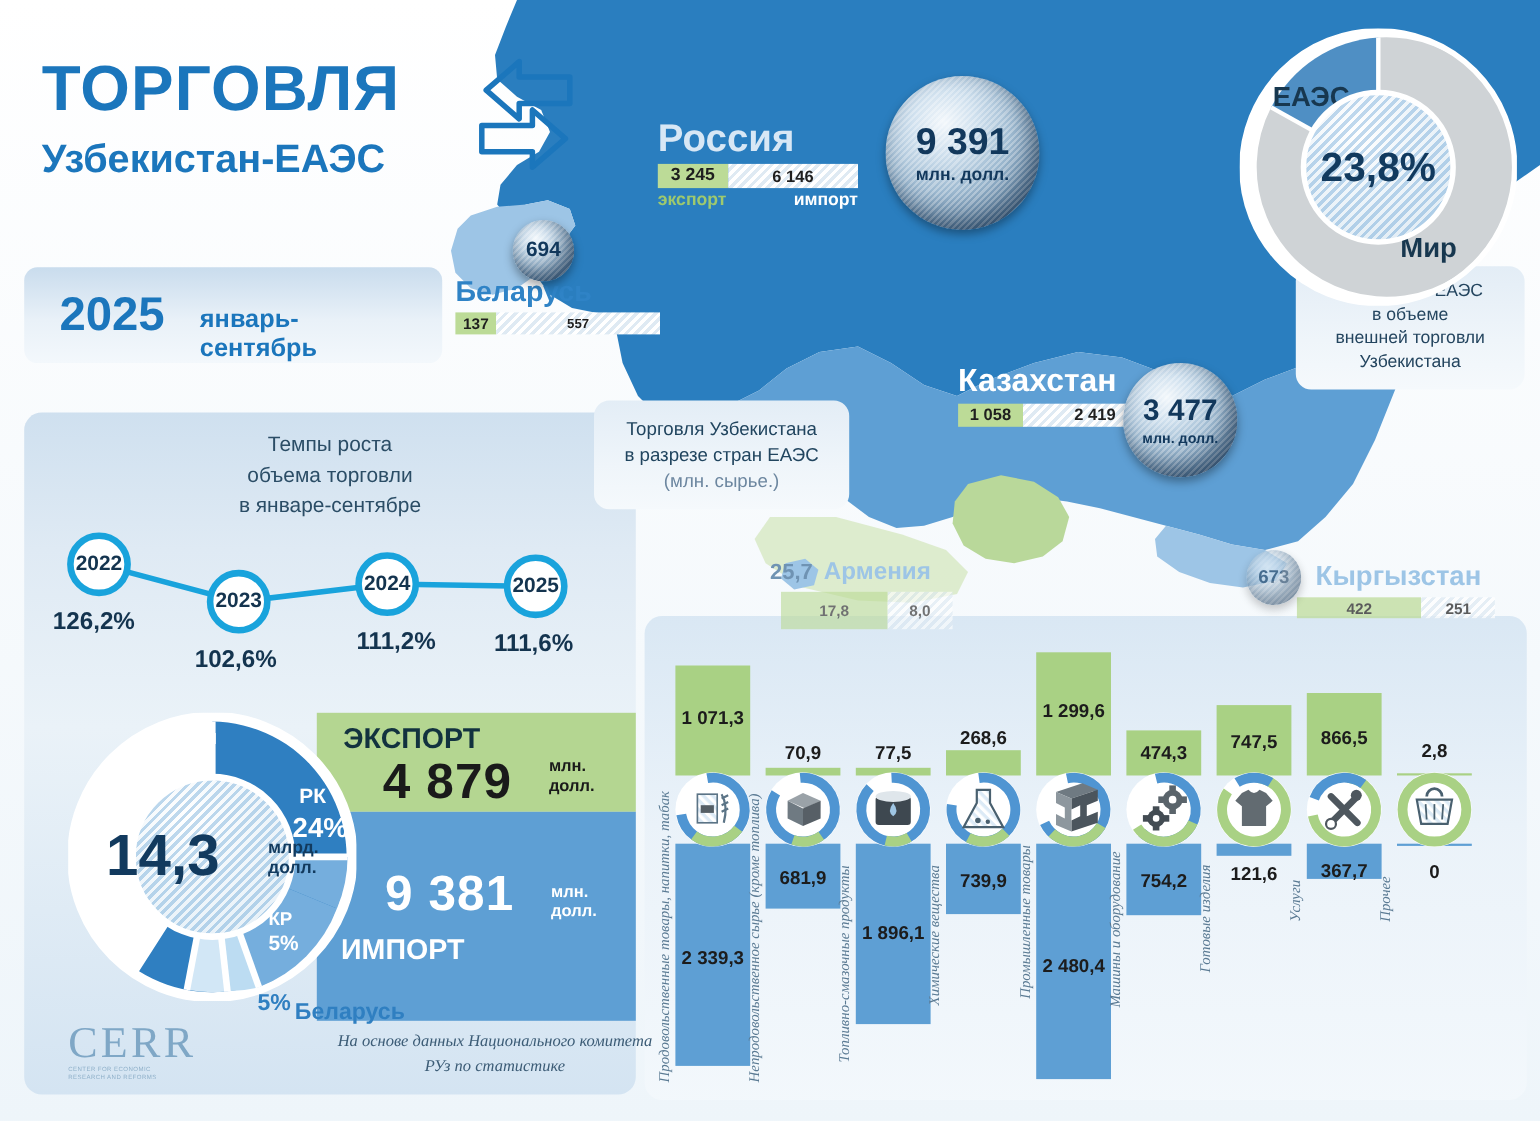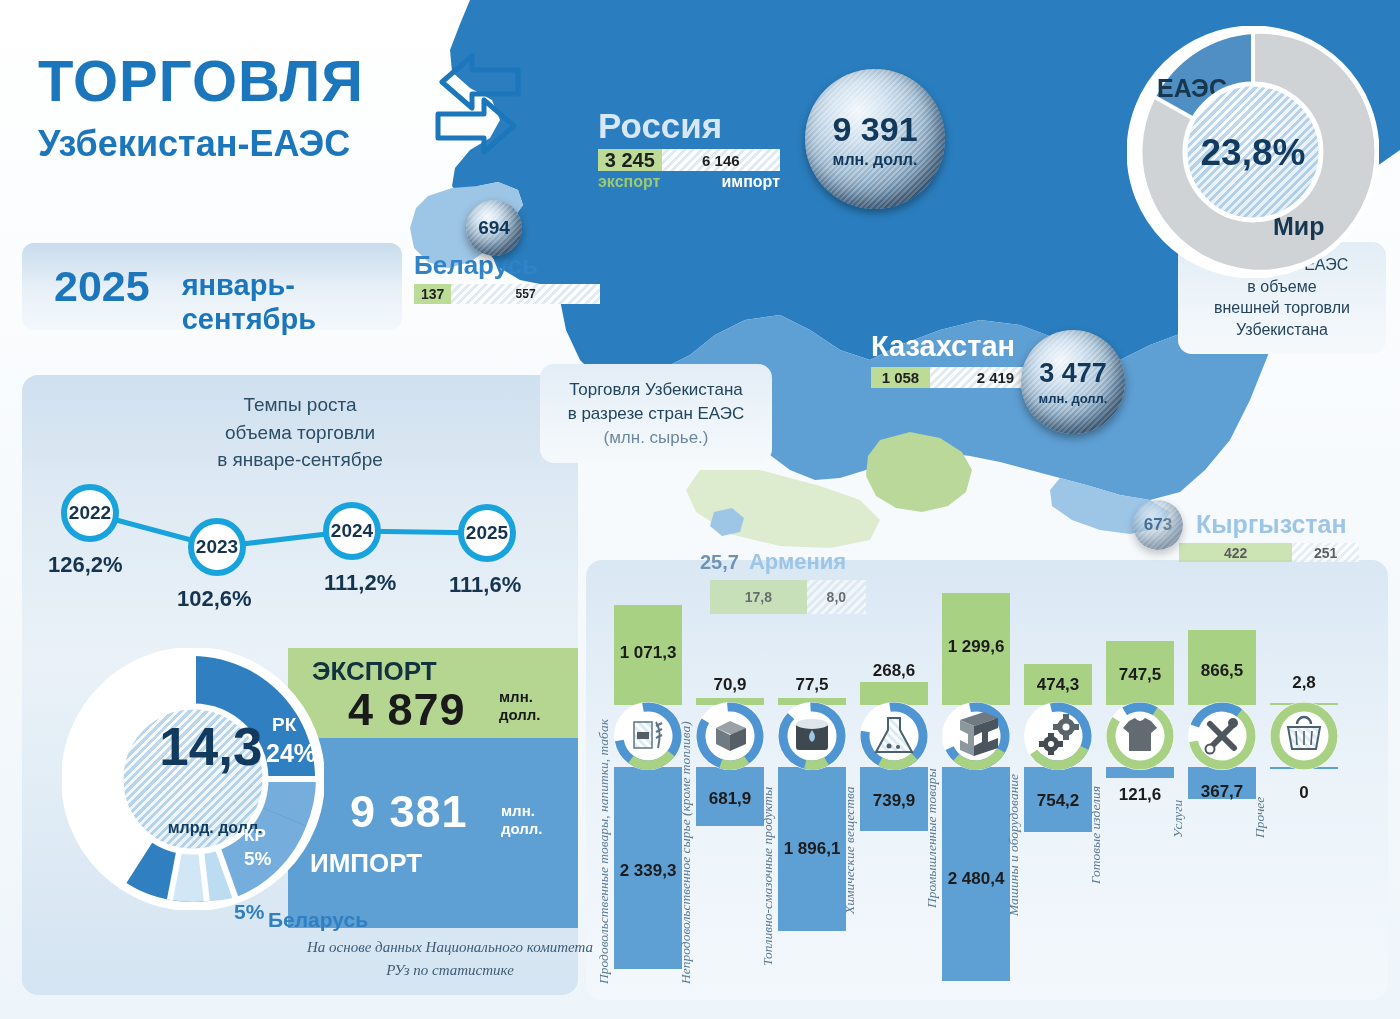--- a/index.html
+++ b/index.html
@@ -28,21 +28,21 @@
   .title-arrows { position:absolute; left:380px; top:-4px; }
 
   
   .date-pill {
     position:absolute; left:22px; top:243px; width:380px; height:87px;
     background:linear-gradient(180deg,#c9dced 0%,#e9f1f8 55%, #f3f8fc 100%);
     border-radius:12px; z-index:20;
     display:flex; align-items:center;
   }
   .date-year { font-size:43px; font-weight:bold; color:#1b76bc; margin-left:32px; line-height:1; }
-  .date-month { font-size:29px; font-weight:bold; color:#1b76bc; margin-left:32px; line-height:1.15;margin-top:32px; }
+  .date-month { font-size:23px; font-weight:bold; color:#1b76bc; margin-left:32px; line-height:1.15;margin-top:32px; }
 
   
   .panel-round {
     background:linear-gradient(180deg,#e3edf6 0%, #eff5fa 60%, #f5f9fc 100%);
     border-radius:14px;
   }
 
   
   .country { position:absolute; z-index:22; }
   .country-name { font-weight:bold; line-height:1; }
@@ -117,21 +117,21 @@
 
   
   .main-donut { position:absolute; left:62px; top:648px; width:262px; height:262px; z-index:20;}
   .main-center {
     position:absolute; left:50%; top:50%; transform:translate(-50%,-50%);
     width:151px; height:151px; border-radius:50%;
     background:
       repeating-linear-gradient(-45deg, rgba(255,255,255,.70) 0 3px, rgba(176,208,233,.8) 3px 6px),
       radial-gradient(circle at 34% 24%, #ffffff 0%, #e2eef7 26%, #bcd8ec 68%, #a8cbe4 100%);
     border:6px solid #ffffff;
-    display:flex; flex-direction:column; align-items:flex-end; justify-content:center;gap:44px;
+    display:flex; flex-direction:row; align-items:center; justify-content:center;gap:44px;
   }
   .main-center .big { font-size:53px; font-weight:bold; color:#123a5e; line-height:.95; }
   .main-center .unit { font-size:16px; font-weight:bold; color:#123a5e; margin-top:3px;}
 
   .donut-lbl { position:absolute; font-weight:bold; color:#ffffff; z-index:21; }
 
   
   .exp-banner {
     position:absolute; left:288px; top:648px; width:290px; height:90px;
     background:#b4d691; z-index:19;
@@ -233,21 +233,21 @@
     <div class="date-year">2025</div>
     <div class="date-month">
       <div>январь-</div>
         <div>сентябрь</div>
     </div>
   </div>
 
   <div class="country" style="left:598px; top:108px; width:190px;">
     <div class="country-name" style="font-size:35px; color:#d7e7f5;">Россия</div>
     <div class="bar-pair" style="width:182px; height:22px;">
-      <div class="bar-exp" style="width:35%; font-size:20px;">3 245</div>
+      <div class="bar-exp" style="width:35%; font-size:16px;">3 245</div>
       <div class="bar-imp" style="width:65%; font-size:15px;">6 146</div>
     </div>
     <div style="display:flex; justify-content:space-between; width:182px; margin-top:2px;">
       <span class="exp-lbl">экспорт</span>
       <span class="imp-lbl">импорт</span>
     </div>
   </div>
   <div class="sphere" style="position:absolute; left:805px; top:69px; width:140px; height:140px; z-index:23;">
     <div style="font-size:34px;">9 391</div>
     <div style="font-size:16px; margin-top:2px;">млн. долл.</div>
@@ -280,21 +280,21 @@
     <div style="font-size:17px;">673</div>
   </div>
   <div class="country" style="left:1196px; top:512px; width:180px;">
     <div class="country-name" style="font-size:25px; color:#9dc5e6;">Кыргызстан</div>
     <div class="bar-pair" style="width:180px; height:19px; margin-left:-17px; opacity:.72;">
       <div class="bar-exp" style="width:63%; font-size:14px;">422</div>
       <div class="bar-imp" style="width:37%; font-size:14px;">251</div>
     </div>
   </div>
 
-  <div class="country" style="left:700px; top:551px; width:160px;">
+  <div class="country" style="left:700px; top:508px; width:160px;">
     <div style="display:flex; align-items:baseline; gap:10px;">
       <span style="font-size:20px; font-weight:bold; color:#6f93b3;">25,7</span>
       <span class="country-name" style="font-size:22px; color:#9dc5e6;">Армения</span>
     </div>
     <div class="bar-pair" style="width:156px; height:34px; margin-left:10px; opacity:.62;">
       <div class="bar-exp" style="width:62%; font-size:14px;">17,8</div>
       <div class="bar-imp" style="width:38%; font-size:14px;">8,0</div>
     </div>
   </div>
 
@@ -403,20 +403,27 @@
   </div>
   <div class="donut-lbl" style="left:130px; top:660px; font-size:19px;">Россия</div>
   <div class="donut-lbl" style="left:72px; top:718px; font-size:23px;">66%</div>
   <div class="donut-lbl" style="left:272px; top:714px; font-size:19px;">РК</div>
   <div class="donut-lbl" style="left:266px; top:739px; font-size:25px;">24%</div>
   <div class="donut-lbl" style="left:244px; top:826px; font-size:17px;">КР</div>
   <div class="donut-lbl" style="left:244px; top:848px; font-size:19px;">5%</div>
   <div style="position:absolute; left:234px; top:900px; font-size:21px; font-weight:bold; color:#2f7fc1; z-index:24;">5%</div>
   <div style="position:absolute; left:268px; top:908px; font-size:21px; font-weight:bold; color:#2f7fc1; z-index:24;">Беларусь</div>
 
+  <div class="cerr">
+    <div class="w">CERR</div>
+    <div class="s">
+      <div>CENTER FOR ECONOMIC</div>
+        <div>RESEARCH AND REFORMS</div>
+    </div>
+  </div>
   <div class="source">
     <div>На основе данных Национального комитета</div>
       <div>РУз по статистике</div>
   </div>
 
   <div class="barchart">
     <svg width="802" height="432" style="position:absolute;left:0;top:0;">
       <defs>
 
         <pattern id="hatch" patternUnits="userSpaceOnUse" width="6" height="6" patternTransform="rotate(-45)">

